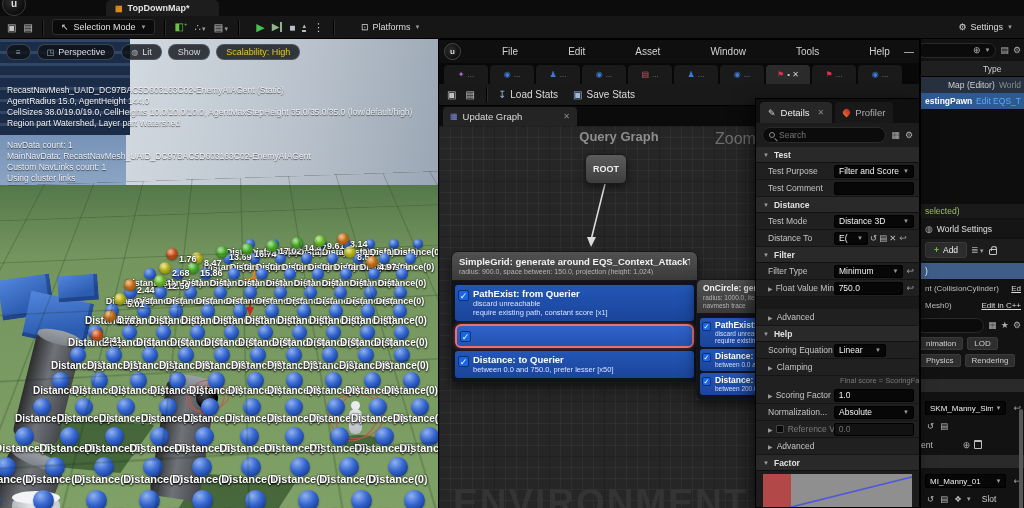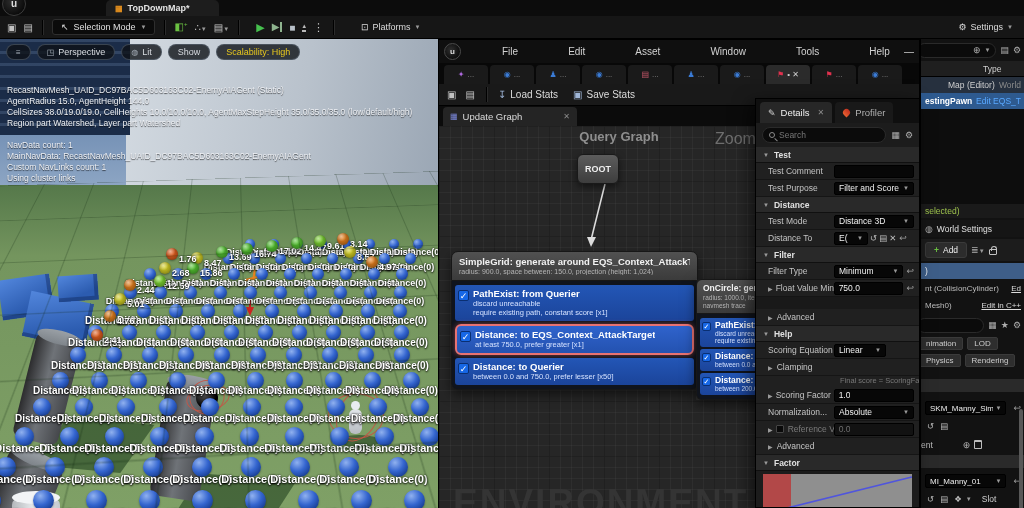--- a/index.html
+++ b/index.html
@@ -65,21 +65,21 @@
 .atab .ai{font-size:8px;}
 .eqs-stats{height:22px;background:#191919;border-bottom:1px solid #000;display:flex;align-items:center;gap:9px;padding:0 8px;font-size:10px;color:#dcdcdc;}
 .eqs-stats .sico{font-size:10px;color:#9fb6d8;}
 .eqs-doc-tabs{height:20px;background:#0b0b0b;display:flex;align-items:flex-end;}
 .dtab{margin-left:4px;width:134px;height:19px;background:#242424;border-radius:4px 4px 0 0;display:flex;align-items:center;gap:5px;padding:0 7px;font-size:9.5px;color:#dcdcdc;}
 .dtab .dx{margin-left:auto;color:#8a8a8a;font-size:8px;}
 .graph{position:absolute;left:0;top:86px;width:480px;height:382px;overflow:hidden;background-color:#262626;background-image:linear-gradient(rgba(255,255,255,.035) 1px,transparent 1px),linear-gradient(90deg,rgba(255,255,255,.035) 1px,transparent 1px),linear-gradient(rgba(0,0,0,.38) 1px,transparent 1px),linear-gradient(90deg,rgba(0,0,0,.38) 1px,transparent 1px);background-size:11px 11px,11px 11px,55px 55px,55px 55px;}
 .g-title{position:absolute;left:90px;top:3px;width:180px;text-align:center;color:#8e8e8e;font-size:13px;font-weight:bold;}
 .g-zoom{position:absolute;left:252px;top:4px;color:#6e6e6e;font-size:16px;margin-left:24px;}
 .edge{position:absolute;left:0;top:0;}
-.gnode-root{position:absolute;left:138px;top:28px;width:42px;height:30px;background:linear-gradient(#5c5c5c,#3d3d3d);border:1px solid #191919;border-radius:6px;color:#ededed;font-size:9px;font-weight:bold;display:flex;align-items:center;justify-content:center;box-shadow:0 3px 7px rgba(0,0,0,.5);}
+.gnode-root{position:absolute;left:146px;top:28px;width:42px;height:30px;background:linear-gradient(#5c5c5c,#3d3d3d);border:1px solid #191919;border-radius:6px;color:#ededed;font-size:9px;font-weight:bold;display:flex;align-items:center;justify-content:center;box-shadow:0 3px 7px rgba(0,0,0,.5);}
 .sgnode{position:absolute;left:12px;top:125px;width:247px;box-shadow:0 5px 12px rgba(0,0,0,.55);border-radius:7px;}
 .sg-head{background:linear-gradient(#515151,#3b3b3b);border:1px solid #171717;border-radius:7px 7px 0 0;padding:4px 7px 5px;}
 .sg-title{font-size:9.5px;font-weight:bold;color:#f2f2f2;white-space:nowrap;overflow:hidden;}
 .sg-sub{font-size:7px;color:#b4b4b4;margin-top:1px;white-space:nowrap;overflow:hidden;}
 .sg-body{background:#10141d;border:1px solid #171717;border-top:none;border-radius:0 0 7px 7px;padding:4px 3px;display:flex;flex-direction:column;gap:3px;}
 .test{display:flex;gap:4px;background:linear-gradient(#2356b6,#1b449a);border-radius:3px;padding:3px 5px 4px 3px;}
 .test.selected{background:linear-gradient(#2f63cc,#2452b0);border:2px solid #e87272;border-radius:6px;box-shadow:0 0 5px rgba(230,100,100,.5);}
 .cb{flex:0 0 11px;width:11px;height:11px;background:#1667e6;border:1px solid #0a2f72;border-radius:2px;color:#fff;font-size:9px;line-height:10px;text-align:center;margin-top:2px;}
 .t-title{font-size:9.5px;font-weight:bold;color:#fff;white-space:nowrap;overflow:hidden;}
 .t-sub{font-size:7.5px;color:#d4e1ff;white-space:nowrap;overflow:hidden;}
@@ -611,24 +611,20 @@
             <div class="test">
               <span class="cb">✓</span>
               <div style="min-width: 0px;">
                 <div class="t-title">PathExist: from Querier</div>
                 <div class="t-sub">discard unreachable</div>
                 <div class="t-sub">require existing path, constant score [x1]</div>
               </div>
             </div>
             <div class="test selected">
               <span class="cb">✓</span>
-              <div style="min-width: 0px;">
-                <div class="t-title">Distance: to EQS_Context_AttackTarget</div>
-                <div class="t-sub">at least 750.0, prefer greater [x1]</div>
-              </div>
             </div>
             <div class="test">
               <span class="cb">✓</span>
               <div style="min-width: 0px;">
                 <div class="t-title">Distance: to Querier</div>
                 <div class="t-sub">between 0.0 and 750.0, prefer lesser [x50]</div>
               </div>
             </div>
           </div>
       </div>
@@ -688,29 +684,29 @@
       </div>
       <span class="dic">▦</span>
       <span class="dic">⚙</span>
     </div>
 
     <div class="sect">
         <span class="arr">▼</span>
         <span>Test</span>
       </div>
     <div class="prow">
-      <span class="lbl">Test Comment</span>
-      <div class="inputf"></div>
-    </div>
-    <div class="prow">
       <span class="lbl">Test Purpose</span>
       <div class="combo">
           <span class="cv">Filter and Score</span>
           <span class="chev2">▼</span>
         </div>
+    </div>
+    <div class="prow">
+      <span class="lbl">Test Comment</span>
+      <div class="inputf"></div>
     </div>
 
     <div class="sect">
         <span class="arr">▼</span>
         <span>Distance</span>
       </div>
     <div class="prow">
       <span class="lbl">Test Mode</span>
       <div class="combo">
           <span class="cv">Distance 3D</span>

